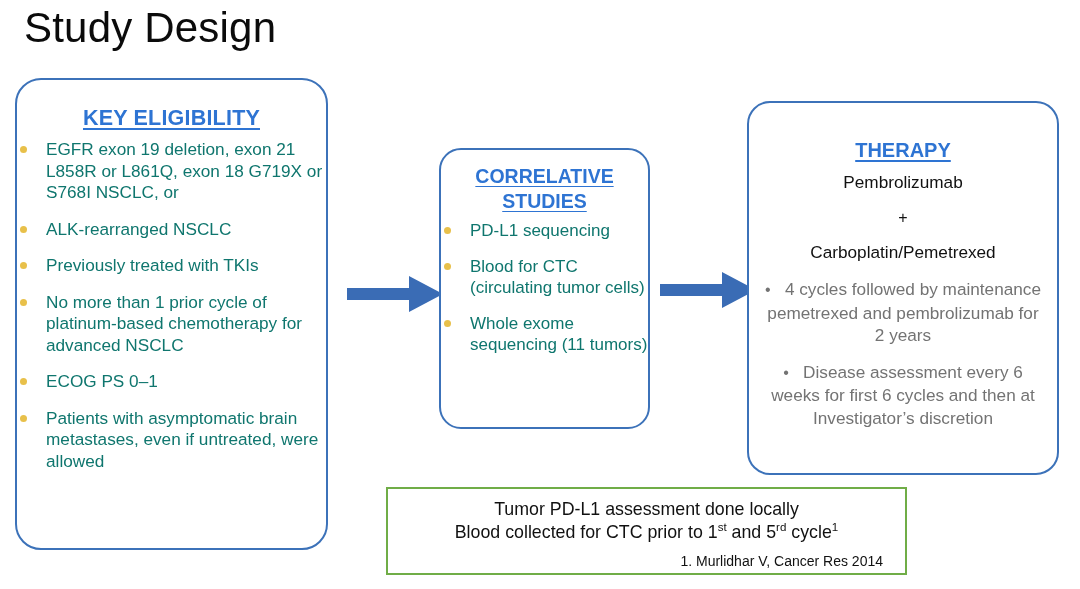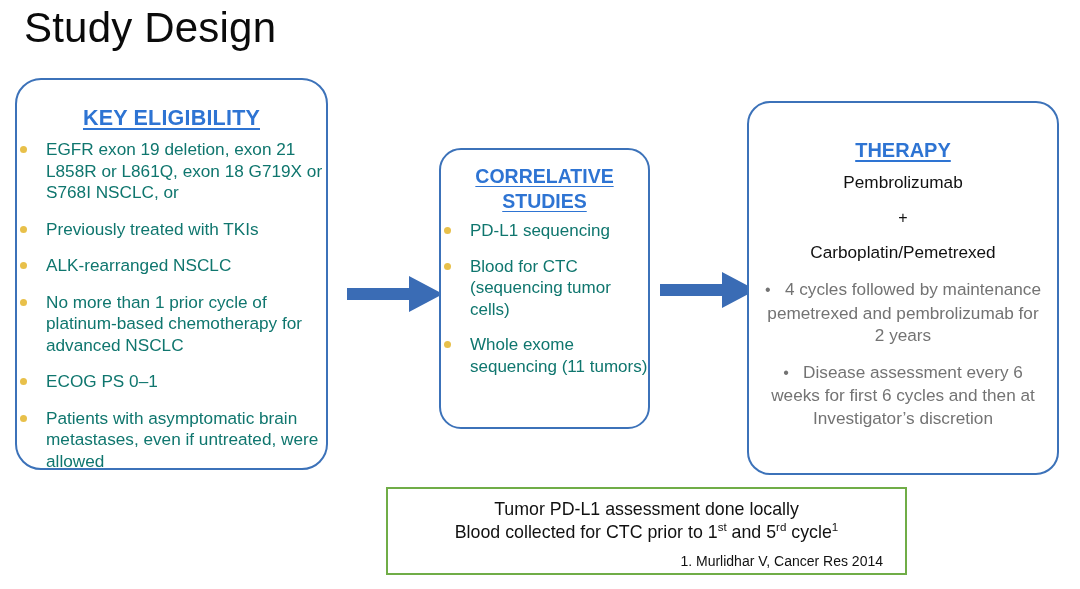--- a/index.html
+++ b/index.html
@@ -27,21 +27,21 @@
 
   
   .rbox{
     position:absolute;
     box-sizing:border-box;
     border:2.5px solid #3c72b9;
     border-radius:26px;
     background:#ffffff;
   }
 
-  .box-eligibility{ left:15px;  top:78px;  width:313px; height:392px; }
+  .box-eligibility{ left:15px;  top:78px;  width:313px; height:472px; }
   .box-correlative{ left:439px; top:148px; width:211px; height:281px; border-radius:22px;}
   .box-therapy{     left:747px; top:101px; width:312px; height:374px;border-radius:23px; }
 
   
   .sec-head{
     color:#2e74d3;
     font-weight:bold;
     text-align:center;
     text-decoration:underline;
     text-underline-offset:3px;
@@ -139,42 +139,42 @@
 <body>
 
 <div id="slide">
 
   <div class="slide-title">Study Design</div>
 
   <div class="rbox box-eligibility">
     <div class="sec-head head-elig">KEY ELIGIBILITY</div>
     <ul class="blist list-elig">
       <li>EGFR exon 19 deletion, exon 21 L858R or L861Q, exon 18 G719X or S768I NSCLC, or</li>
+      <li>ALK-rearranged NSCLC</li>
       <li>Previously treated with TKIs</li>
-      <li>ALK-rearranged NSCLC</li>
       <li>No more than 1 prior cycle of platinum-based chemotherapy for advanced NSCLC</li>
       <li>ECOG PS 0–1</li>
       <li>Patients with asymptomatic brain metastases, even if untreated, were allowed</li>
     </ul>
   </div>
 
   <div class="arrow arrow-1">
     <svg width="98" height="44" viewBox="0 0 98 44" xmlns="http://www.w3.org/2000/svg">
       <polygon points="0,16 62,16 62,4 96,22 62,40 62,28 0,28" fill="#3a6cb5"></polygon>
     </svg>
   </div>
 
   <div class="rbox box-correlative">
     <div class="sec-head head-corr">
       <span>CORRELATIVE</span><br>
       <span>STUDIES</span>
     </div>
     <ul class="blist list-corr">
       <li>PD-L1 sequencing</li>
-      <li>Blood for CTC (sequencing tumor cells)</li>
+      <li>Blood for CTC (circulating tumor cells)</li>
       <li>Whole exome sequencing (11 tumors)</li>
     </ul>
   </div>
 
   <div class="arrow arrow-2">
     <svg width="98" height="44" viewBox="0 0 98 44" xmlns="http://www.w3.org/2000/svg">
       <polygon points="0,16 62,16 62,4 96,22 62,40 62,28 0,28" fill="#3a6cb5"></polygon>
     </svg>
   </div>
 

